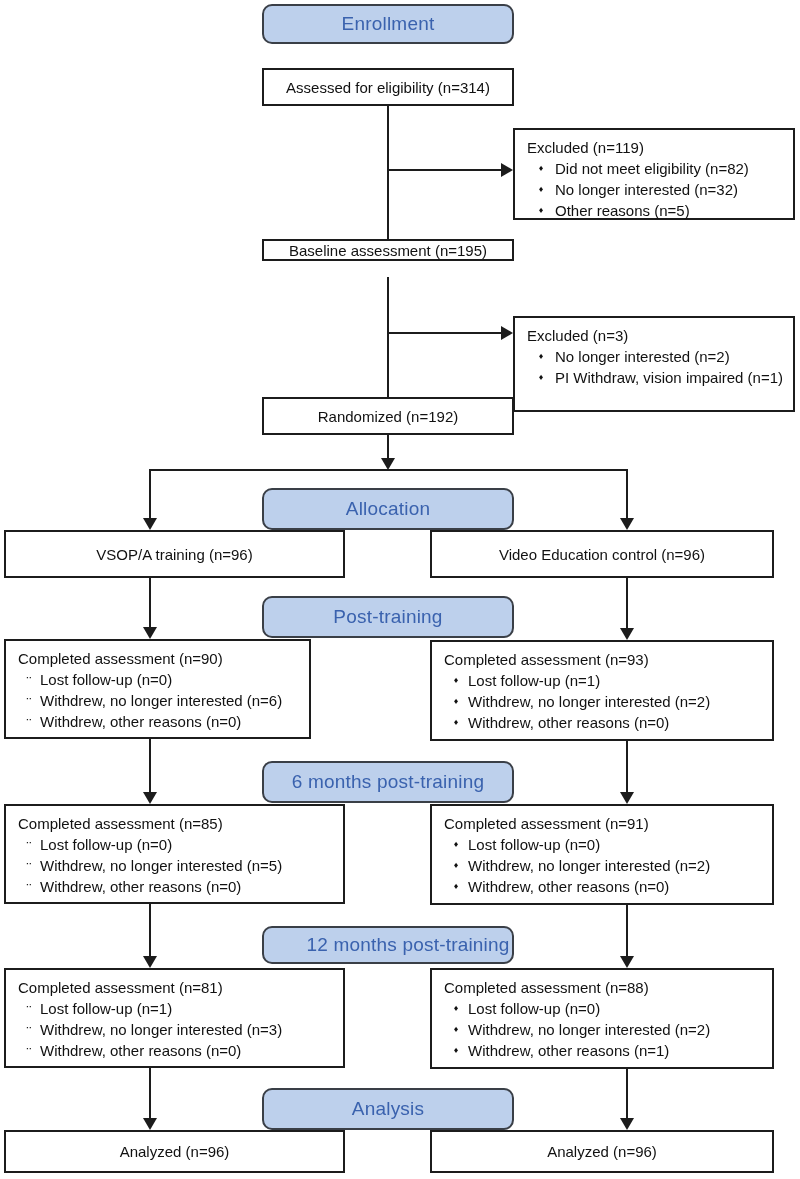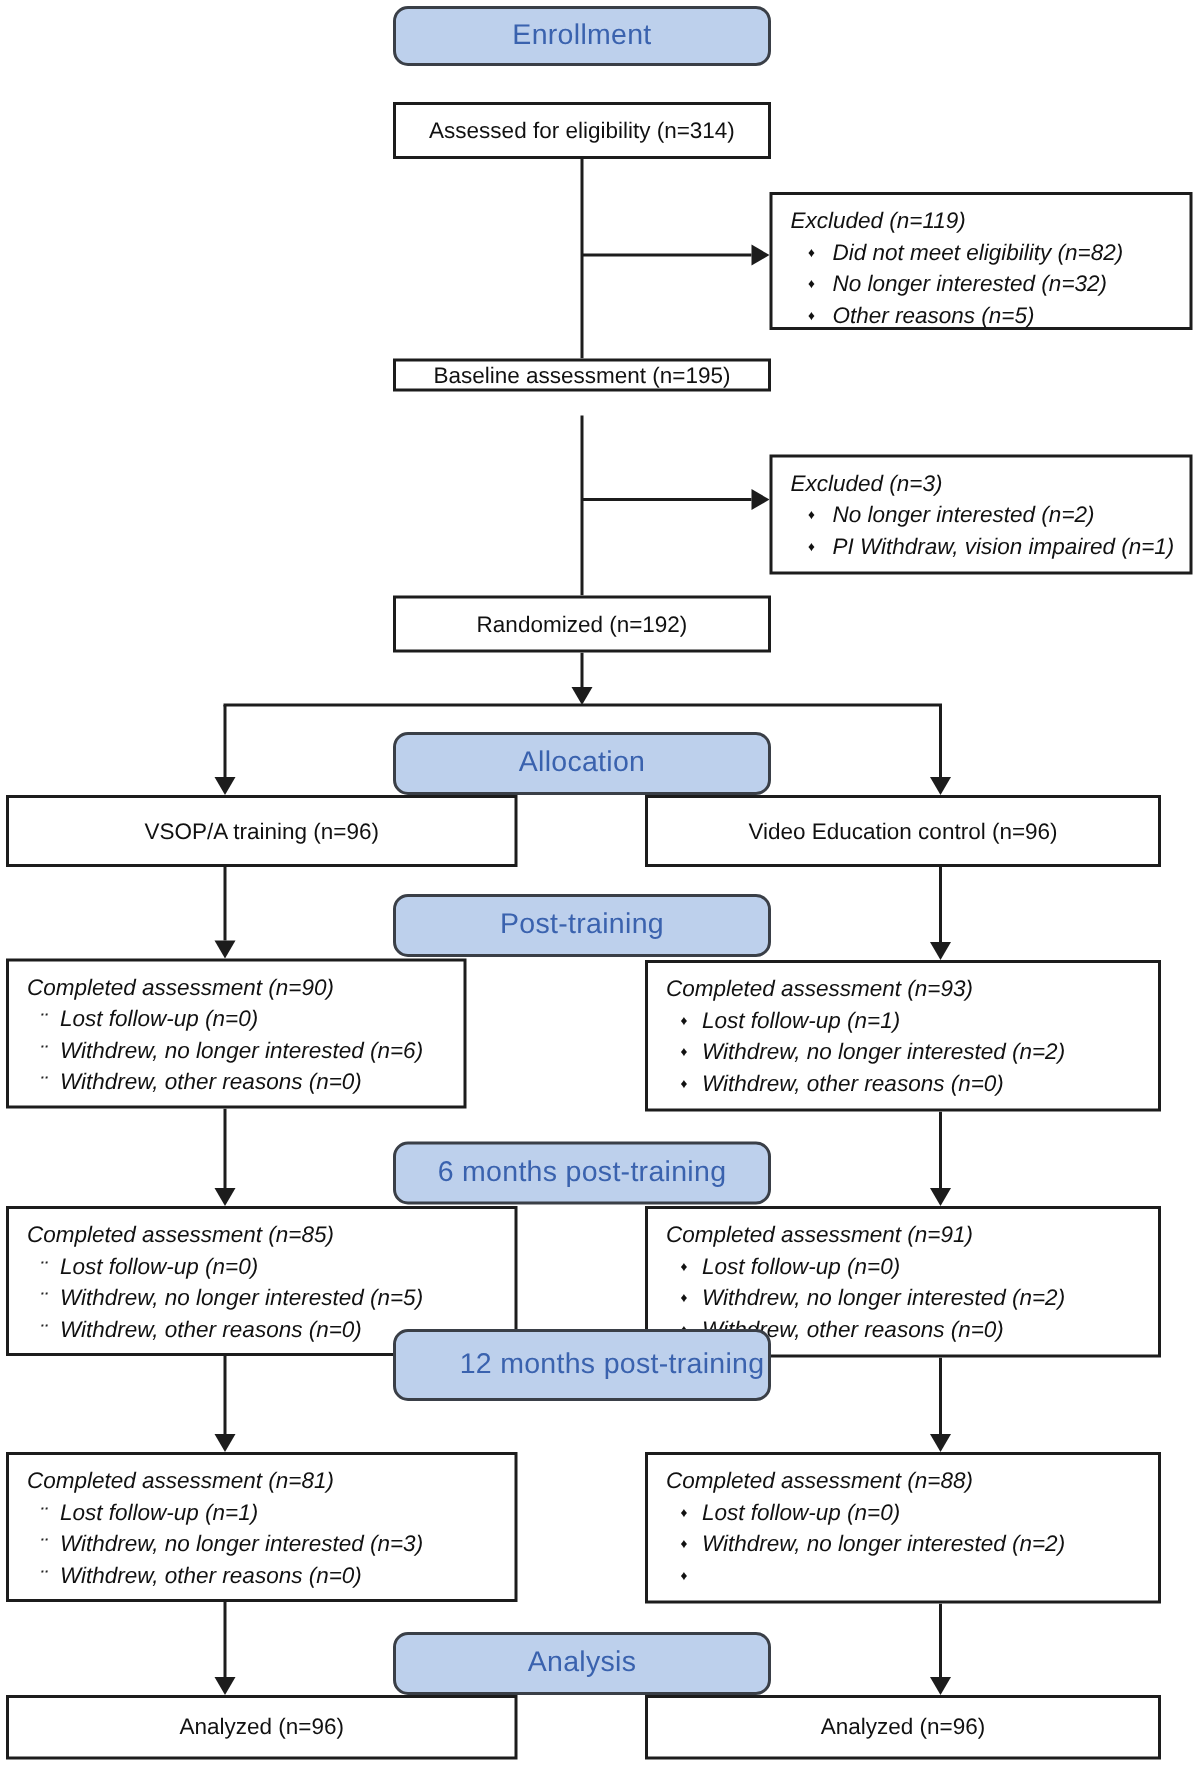--- a/index.html
+++ b/index.html
@@ -15,21 +15,21 @@
     display:flex;align-items:center;justify-content:center;
     font-size:19px;color:#3a62ae;letter-spacing:.2px;
   }
   
   .box{
     position:absolute;box-sizing:border-box;z-index:2;
     background:#ffffff;border:2px solid #1c1c1c;
     font-size:15px;color:#111;
   }
   .box.center-text{display:flex;align-items:center;justify-content:center;text-align:center;}
-  .box.list{padding:7px 4px 0 12px;font-style:italic;}
+  .box.list{padding:7px 4px 0 12px;}
   .box-title{line-height:21px;white-space:nowrap;}
   .row{display:flex;line-height:21px;white-space:nowrap;}
   .mark{flex:0 0 auto;display:inline-block;text-align:center;}
   .mark-dots{width:22px;font-size:15px;transform:translateY(2px);color:#222;}
   .mark-diamond{width:24px;font-size:9px;line-height:21px;color:#111;}
   .excl .mark-diamond{width:28px;}
   .excl{padding:9px 4px 0 14px;}
   
   .vline,.hline{position:absolute;background:#1c1c1c;z-index:1;}
   .vline{width:2px;}
@@ -48,21 +48,21 @@
 </style>
 </head>
 <body>
 
 <div class="canvas">
 
   <div class="stage" style="left:262px;top:4px;width:252px;height:40px;">Enrollment</div>
   <div class="stage" style="left:262px;top:488px;width:252px;height:42px;">Allocation</div>
   <div class="stage" style="left:262px;top:596px;width:252px;height:42px;">Post-training</div>
   <div class="stage" style="left:262px;top:761px;width:252px;height:42px;">6 months post-training</div>
-  <div class="stage" style="left:262px;top:886px;width:252px;height:48px;padding-left:40px;">12 months post-training</div>
+  <div class="stage" style="left:262px;top:926px;width:252px;height:38px;padding-left:40px;">12 months post-training</div>
   <div class="stage" style="left:262px;top:1088px;width:252px;height:42px;">Analysis</div>
 
   <div class="box center-text" style="left:262px;top:68px;width:252px;height:38px;text-align:center;">Assessed for eligibility (n=314)</div>
 
   <div class="box list excl" style="left:513px;top:128px;width:282px;height:92px;">
     <div class="box-title">Excluded (n=119)</div>
     <div class="row">
       <span class="mark mark-diamond">♦</span>
       <span>Did not meet eligibility (n=82)</span>
     </div>
@@ -71,21 +71,21 @@
       <span>No longer interested (n=32)</span>
     </div>
     <div class="row">
       <span class="mark mark-diamond">♦</span>
       <span>Other reasons (n=5)</span>
     </div>
   </div>
 
   <div class="box center-text" style="left:262px;top:239px;width:252px;height:22px;">Baseline assessment (n=195)</div>
 
-  <div class="box list excl" style="left:513px;top:303px;width:282px;height:80px;">
+  <div class="box list excl" style="left:513px;top:316px;width:282px;height:96px;">
     <div class="box-title">Excluded (n=3)</div>
     <div class="row">
       <span class="mark mark-diamond">♦</span>
       <span>No longer interested (n=2)</span>
     </div>
     <div class="row">
       <span class="mark mark-diamond">♦</span>
       <span>PI Withdraw, vision impaired (n=1)</span>
     </div>
   </div>
@@ -180,20 +180,21 @@
     <div class="row">
       <span class="mark mark-diamond">♦</span>
       <span>Lost follow-up (n=0)</span>
     </div>
     <div class="row">
       <span class="mark mark-diamond">♦</span>
       <span>Withdrew, no longer interested (n=2)</span>
     </div>
     <div class="row">
       <span class="mark mark-diamond">♦</span>
+      <span>Withdrew, other reasons (n=1)</span>
     </div>
   </div>
 
   <div class="box center-text" style="left:4px;top:1130px;width:341px;height:43px;">Analyzed (n=96)</div>
   <div class="box center-text" style="left:430px;top:1130px;width:344px;height:43px;">Analyzed (n=96)</div>
 
   <div class="vline" style="left:387px;top:106px;height:133px;"></div>
   <div class="hline" style="left:388px;top:169px;width:113px;"></div>
   <div class="arr-right" style="left:501px;top:163px;"></div>
 

